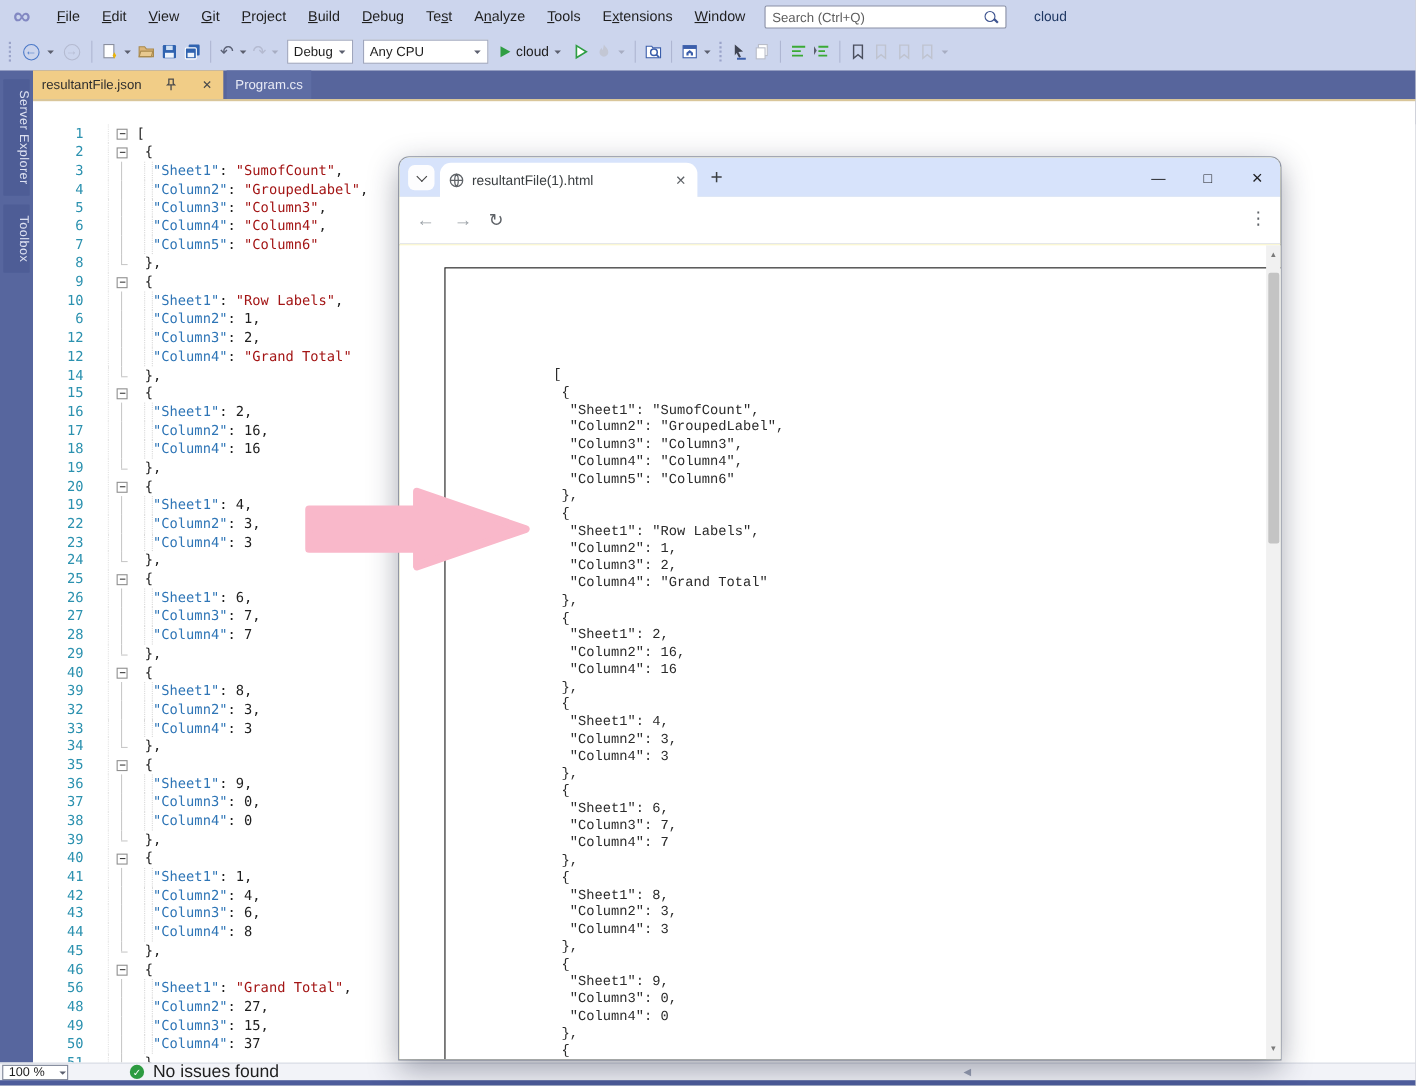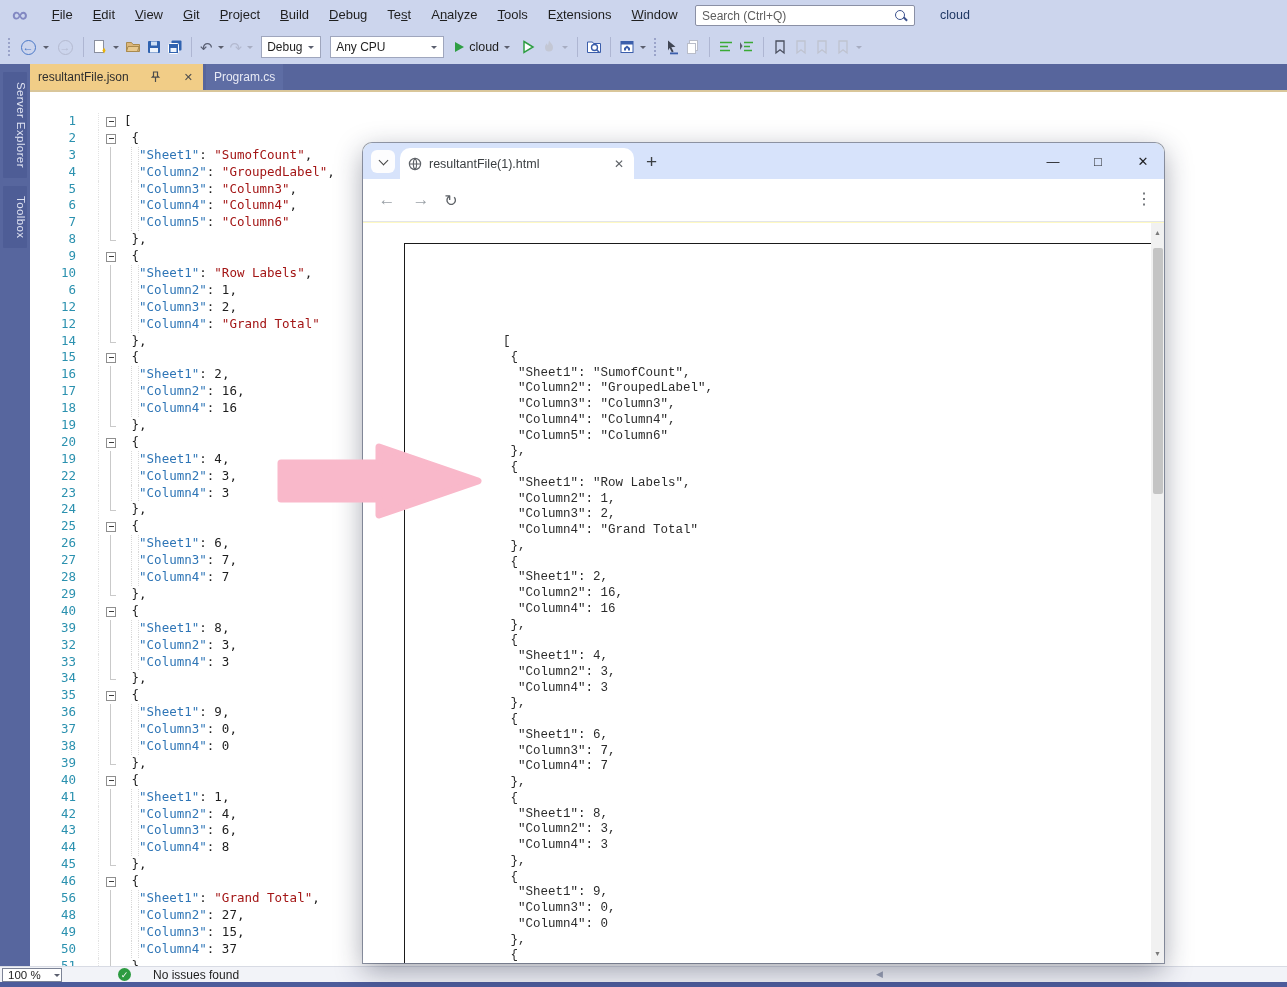--- a/index.html
+++ b/index.html
@@ -77,21 +77,21 @@
   .ig{position:absolute;top:0;bottom:0;border-left:1px dotted #d8d8d8}
 
   
   .edbottom{position:absolute;left:0;top:966px;width:1287px;height:16px;background:#f2f3f8;
             border-top:1px solid #d8dbe4;display:flex;align-items:center;font-size:11.5px}
   .zoomctl{margin-left:2px;width:60px;height:14px;background:#fff;border:1px solid #7c8396;
            display:flex;align-items:center;padding-left:5px;gap:6px}
   .zoomctl .zc{flex:1}
   .okcheck{margin-left:56px;width:13px;height:13px;border-radius:50%;background:#2d9b41;color:#fff;
            font-size:9px;display:flex;align-items:center;justify-content:center;flex:none}
-  .statusmsg{margin-left:22px;color:#1e1e1e;font-size:12px}
+  .statusmsg{margin-left:8px;color:#1e1e1e;font-size:16px}
   .hsbleft{position:absolute;left:876px;top:2px;font-size:9px;color:#9aa1b5}
   .statusbar{position:absolute;left:0;top:982px;width:1287px;height:5px;background:#4d5c9b}
 
   
   .browser{position:absolute;left:363px;top:143px;width:801px;height:820px;border-radius:9px 9px 0 0;
            box-shadow:0 8px 28px rgba(30,35,60,.40),0 0 0 1px #9aa0ae;background:#fef9c3;overflow:hidden}
   .btabs{position:absolute;left:0;top:0;width:100%;height:36px;background:#d7e3fb}
   .tabsearch{position:absolute;left:8px;top:7px;width:24px;height:23px;background:#fdfdfe;border-radius:6px;
              display:flex;align-items:center;justify-content:center}
   .chev{width:7px;height:7px;border-right:1.7px solid #444;border-bottom:1.7px solid #444;transform:rotate(45deg);margin-top:-3px}

